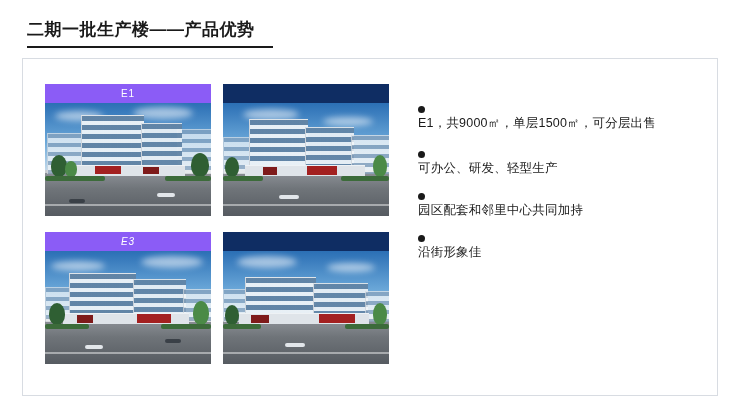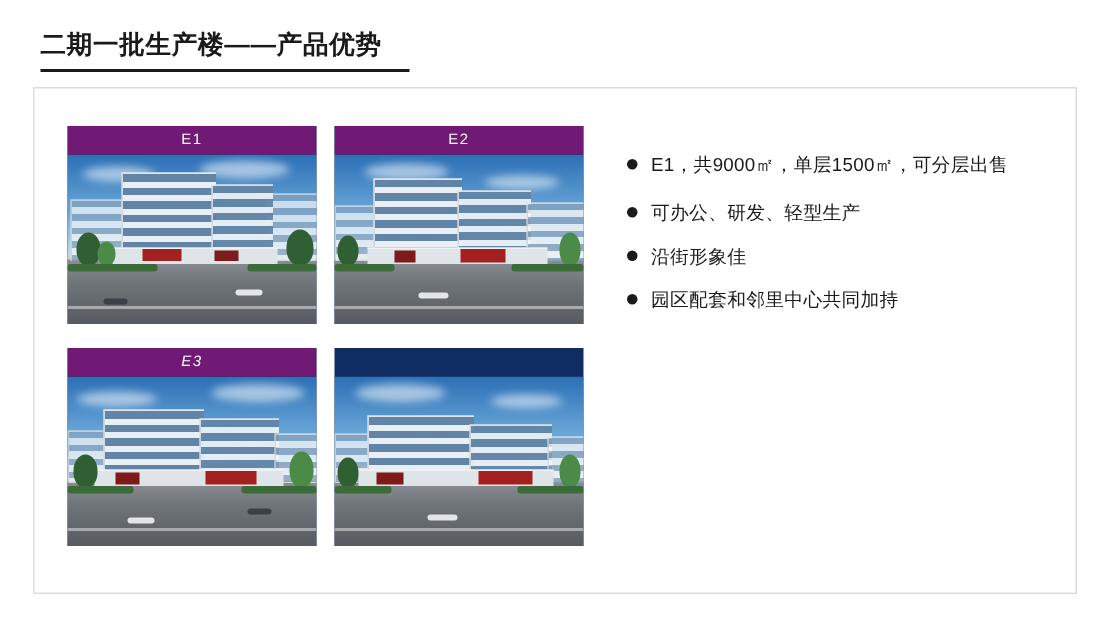--- a/index.html
+++ b/index.html
@@ -76,21 +76,21 @@
   .photo-card.c2 { left: 178px; top: 0px; }
   .photo-card.c3 { left: 0px;   top: 148px; font-style: italic; }
   .photo-card.c4 { left: 178px; top: 148px; }
 
   .photo-label {
     position: absolute;
     left: 0;
     top: 0;
     width: 100%;
     height: 19px;
-    background: #701a75;
+    background: #8b5cf6;
     color: #ffffff;
     font-size: 10px;
     line-height: 19px;
     text-align: center;
     letter-spacing: 1px;
     z-index: 5;
   }
   .photo-body {
     position: absolute;
     left: 0;
@@ -184,20 +184,21 @@
   .bullets {
     position: absolute;
     left: 418px;
     top: 100px;
     width: 270px;
   }
   .bullet-row {
     display: flex;
     align-items: flex-start;
     margin-bottom: 11px;
+    flex-direction: column;
   }
   .bullet-dot {
     flex: 0 0 auto;
     width: 7px;
     height: 7px;
     border-radius: 50%;
     background: #1a1a1a;
     margin-top: 6px;
     margin-right: 9px;
   }
@@ -254,21 +255,20 @@
         <div class="tree light" style="left:20px;top:58px;width:12px;height:16px;"></div>
         <div class="tree" style="left:146px;top:50px;width:18px;height:24px;"></div>
         <div class="hedge" style="left:0px;top:73px;width:60px;height:5px;"></div>
         <div class="hedge" style="left:120px;top:73px;width:46px;height:5px;"></div>
         <div class="car" style="left:112px;top:90px;width:18px;"></div>
         <div class="car dark" style="left:24px;top:96px;width:16px;"></div>
       </div>
     </div>
 
     <div class="photo-card c2">
-      <div class="photo-label">E2</div>
       <div class="photo-body">
         <div class="sky"></div>
         <div class="cloud" style="left:20px;top:6px;width:56px;height:11px;"></div>
         <div class="cloud" style="left:100px;top:14px;width:50px;height:9px;"></div>
         <div class="ground"></div>
         <div class="curb"></div>
         <div class="road-line"></div>
         <div class="bld" style="left:0px;top:34px;width:28px;height:36px;opacity:.7;">
             <div class="win-rows"></div>
           </div>
@@ -362,21 +362,21 @@
     <div class="bullet-row">
       <div class="bullet-dot"></div>
       <div class="bullet-text">E1，共9000㎡，单层1500㎡，可分层出售</div>
     </div>
     <div class="bullet-row tight">
       <div class="bullet-dot"></div>
       <div class="bullet-text">可办公、研发、轻型生产</div>
     </div>
     <div class="bullet-row tight">
       <div class="bullet-dot"></div>
-      <div class="bullet-text">沿街形象佳</div>
+      <div class="bullet-text">园区配套和邻里中心共同加持</div>
     </div>
     <div class="bullet-row tight">
       <div class="bullet-dot"></div>
-      <div class="bullet-text">园区配套和邻里中心共同加持</div>
+      <div class="bullet-text">沿街形象佳</div>
     </div>
   </div>
 
 </div>
 
 </body></html>

